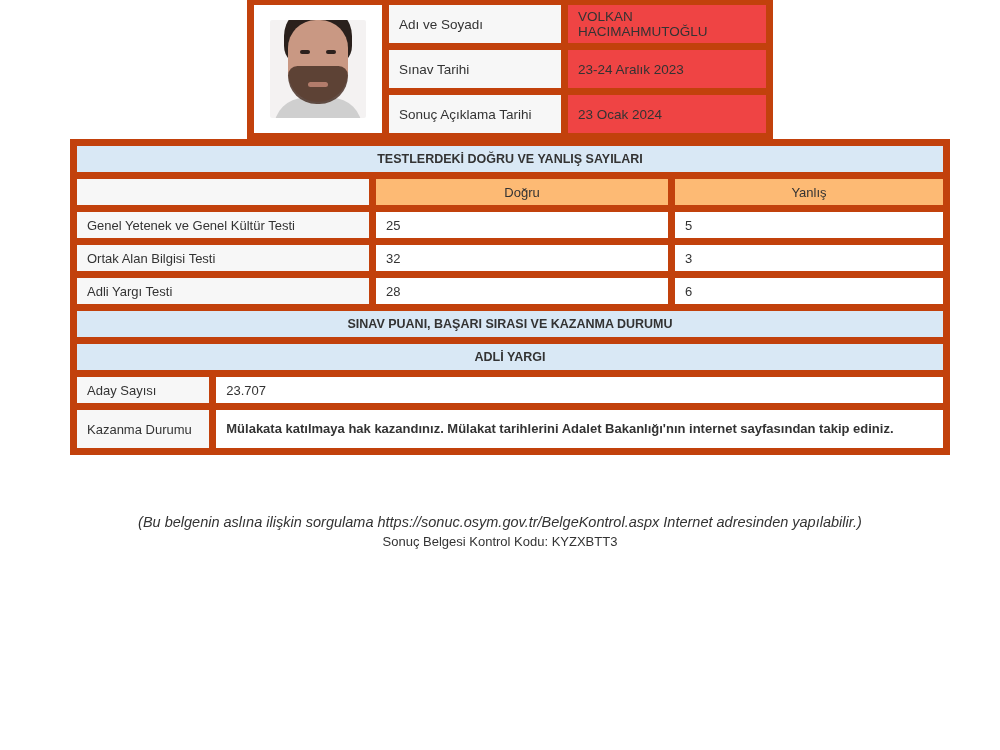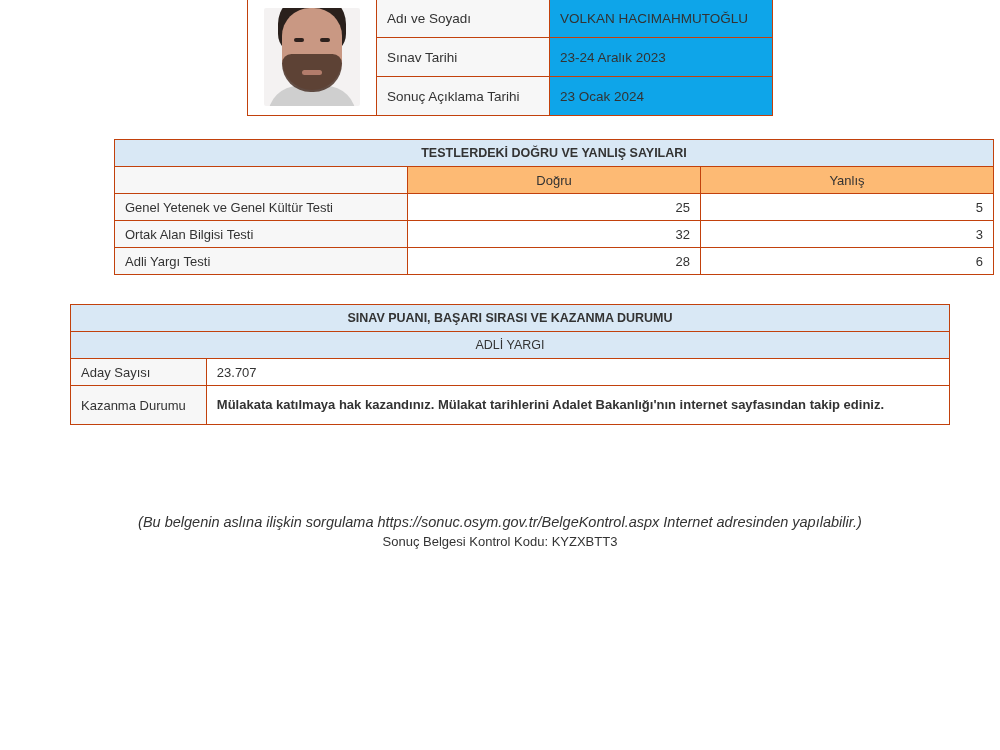--- a/index.html
+++ b/index.html
@@ -1,53 +1,53 @@
 <!DOCTYPE html>
 <html><head>
 <meta charset="utf-8">
 <style>
   html, body { margin: 0; padding: 0; background: #ffffff; }
   body { width: 1000px; height: 750px; position: relative; overflow: hidden;
          font-family: "Liberation Sans", "DejaVu Sans", sans-serif; color: #333; }
   table { border-collapse: collapse; }
-  td { border: 1px solid #c2410c; padding: 0 10px; font-size: 13px; color: #333; }
+  td { border: 7px solid #c2410c; padding: 0 10px; font-size: 13px; color: #333; }
 
   
   #identity { position: absolute; left: 247px; top: -2px; width: 526px; }
   #identity td { height: 38px; }
   #identity .photo-cell { width: 104px; padding: 0 12px; background: #fff; vertical-align: middle; }
   #identity .lbl { background: #f7f7f7; width: 152px; font-size: 13.5px; }
-  #identity .val { background: #0ea5e9; font-size: 13.5px; }
+  #identity .val { background: #ef4444; font-size: 13.5px; }
 
   .photo { width: 96px; height: 98px; margin: 0 auto; position: relative; overflow: hidden;
            background: #f4f2f2; border-radius: 2px; }
   .photo .shoulders { position: absolute; left: 4px; right: 4px; bottom: -10px; height: 30px;
            background: #cfcfcf; border-radius: 40px 40px 0 0; }
   .photo .hair { position: absolute; left: 14px; top: -14px; width: 68px; height: 60px;
            background: #2a201c; border-radius: 30px 30px 20px 20px; }
   .photo .face { position: absolute; left: 18px; top: 0px; width: 60px; height: 82px;
            background: #c99883; border-radius: 28px 28px 30px 30px; }
   .photo .beard { position: absolute; left: 18px; top: 46px; width: 60px; height: 38px;
            background: #4a3228; border-radius: 10px 10px 30px 30px; opacity: .85; }
   .photo .mouth { position: absolute; left: 38px; top: 62px; width: 20px; height: 5px;
            background: #b27c6b; border-radius: 3px; }
   .photo .eye { position: absolute; top: 30px; width: 10px; height: 4px; background: #2d211d; border-radius: 2px; }
 
   
   .sect { position: absolute; left: 70px; width: 880px; }
   .sect td { height: 26px; }
   .sect .title { background: #d9e8f5; text-align: center; font-weight: bold; font-size: 12.5px; color: #333; height: 26px; }
-  .sect .sub { background: #d9e8f5; text-align: center; font-weight: normal; font-size: 12.5px; height: 26px; }
+  .sect .sub { background: #d9e8f5; text-align: center; font-weight: bold; font-size: 12.5px; height: 26px; }
   .sect .rowlbl { background: #f7f7f7; }
   .sect .colhdr { background: #fdba74; text-align: center; }
-  .sect .num { text-align: right; background: #fff; }
+  .sect .num { text-align: left; background: #fff; }
   .sect .val { background: #fff; }
   .sect .bold { font-weight: bold; line-height: 16px; padding-top: 5px; padding-bottom: 5px; }
 
-  #tests { top: 139px; margin-left: 44px; }
+  #tests { top: 139px; }
   #tests .c1 { width: 272px; }
   #tests .c2 { width: 272px; }
 
   #score { top: 304px; }
   #score .c1 { width: 198px; }
 
   .footer { position: absolute; left: 0; width: 1000px; text-align: center; }
   .footer .query { top: 514px; position: absolute; width: 1000px; font-style: italic; font-size: 14.5px; color: #333; }
   .footer .code { top: 534px; position: absolute; width: 1000px; font-size: 13px; color: #333; }
 </style>

